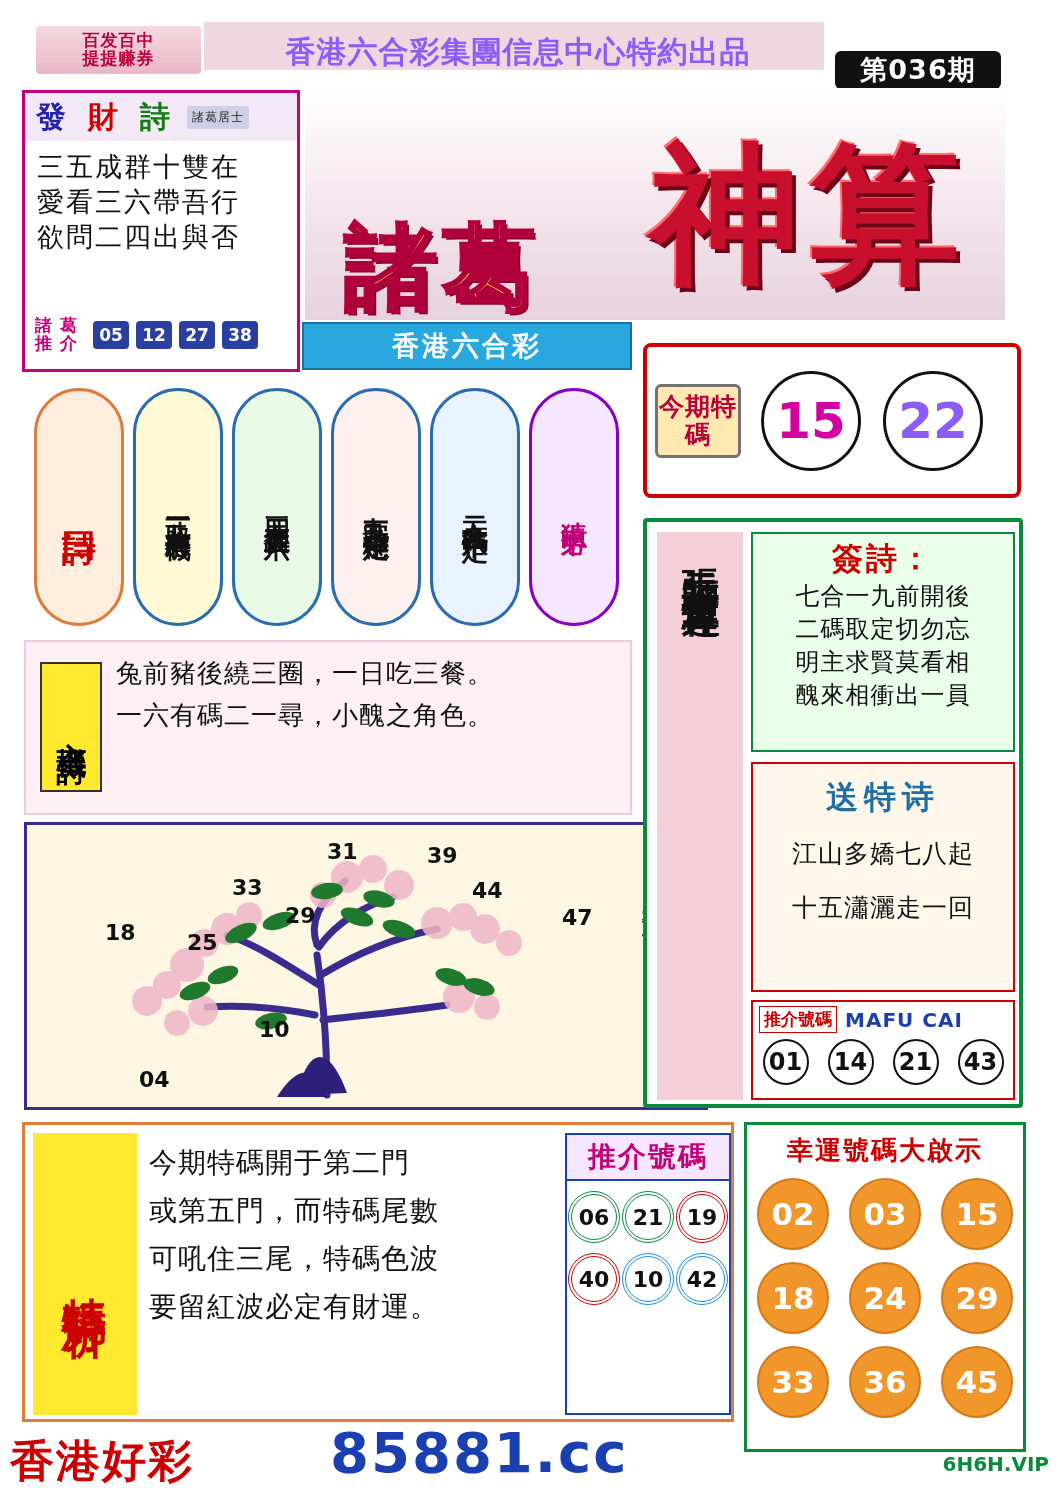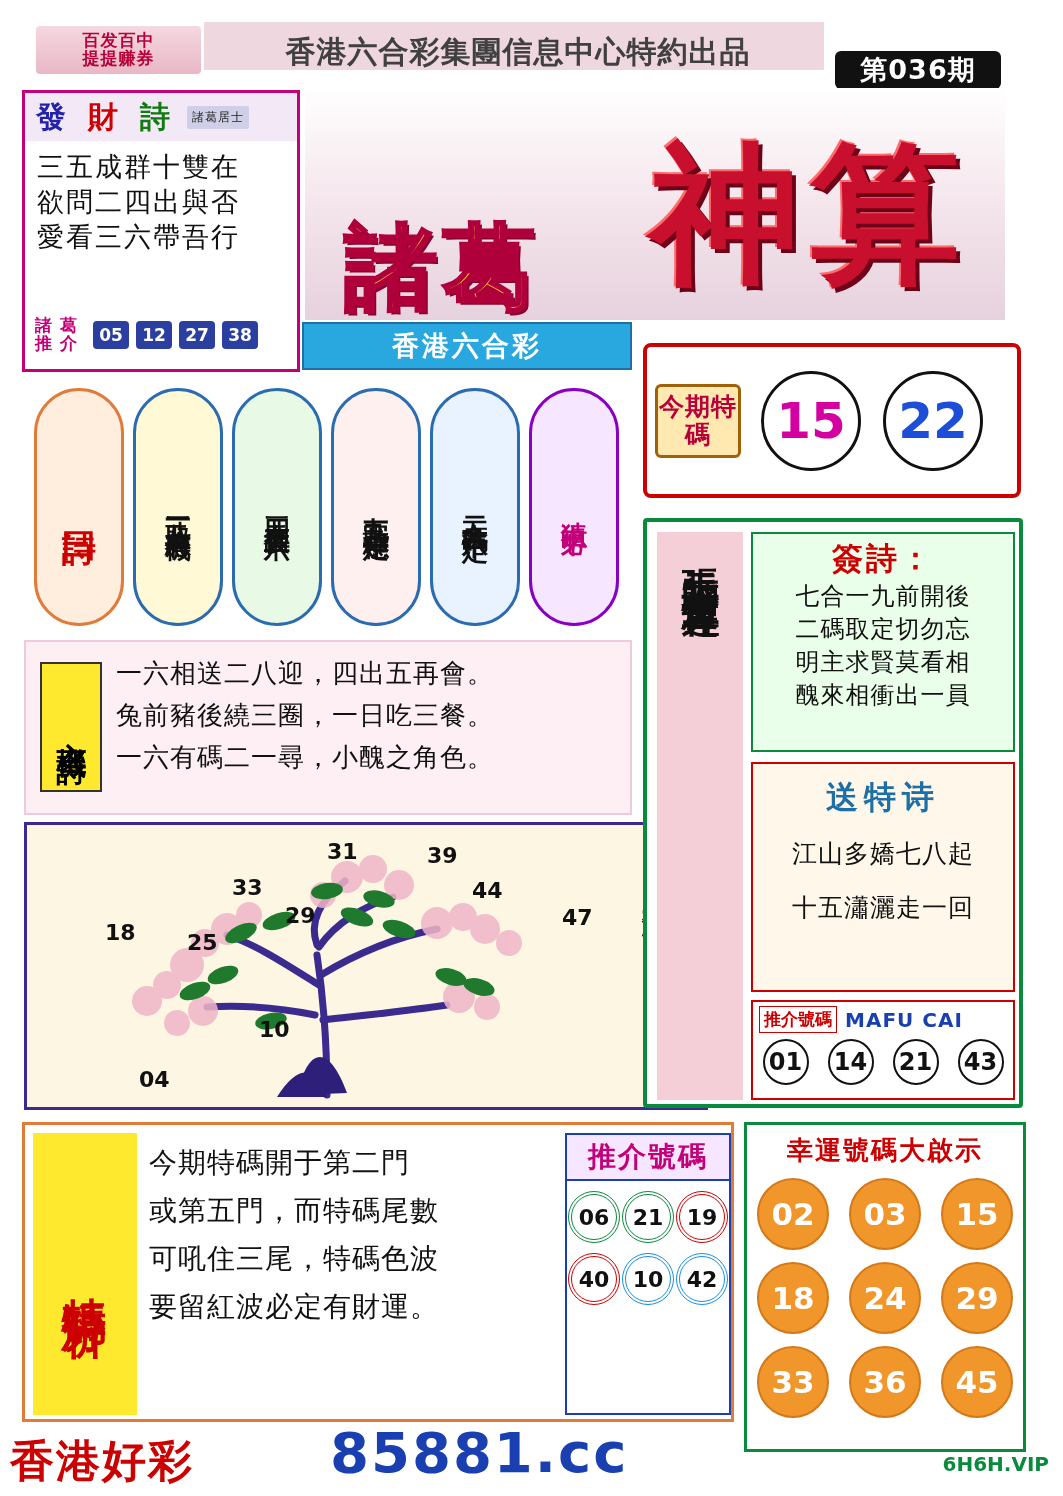--- a/index.html
+++ b/index.html
@@ -23,21 +23,21 @@
     color:#b8003a; font-weight:bold; font-size:17px; line-height:1.05;
     letter-spacing:1px;
   }
   .hdr-logo span { display:block; }
   .hdr-band {
     position:absolute; left:196px; top:22px; width:620px; height:48px;
     background:#efd7e0;
   }
   .hdr-title {
     position:absolute; left:210px; top:32px; width:600px;
-    text-align:center; font-size:30px; font-weight:bold; color:#404040;
+    text-align:center; font-size:30px; font-weight:bold; color:#8b5cf6;
     letter-spacing:1px;
     font-family:"DejaVu Sans","Liberation Sans",sans-serif;
   }
   .hdr-issue {
     position:absolute; left:827px; top:33px; width:166px; height:38px;
     background:#111; color:#fff; border-radius:6px;
     font-size:27px; font-weight:bold; text-align:center; line-height:38px;
     letter-spacing:1px;
     margin-top:18px;
   }
@@ -105,33 +105,33 @@
   }
 
   
   .sp-box {
     position:absolute; left:643px; top:343px; width:378px; height:155px;
     border:4px solid #c00; border-radius:8px; background:#fff;
     display:flex; align-items:center;
   }
   .sp-label {
     width:86px; margin-left:8px;
-    border:3px solid #a16207; border-radius:6px;
+    border:3px solid #737373; border-radius:6px;
     background:#ffe9b0; color:#b8003a; font-weight:bold;
     font-size:25px; text-align:center; line-height:1.12; padding:6px 0;
     letter-spacing:1px;
   }
   .sp-ball {
     width:100px; height:100px; border-radius:50%;
     border:3px solid #111; margin-left:20px;
     display:flex; align-items:center; justify-content:center;
     font-size:50px; font-weight:bold; background:#fff;
   }
   .sp-ball.b1 { color:#d400a0; }
-  .sp-ball.b2 { color:#1d4ed8; margin-left:22px; }
+  .sp-ball.b2 { color:#8b5cf6; margin-left:22px; }
 
   
   .caps {
     position:absolute; left:34px; top:388px; width:590px; height:240px;
     display:flex; gap:9px;
   }
   .cap {
     width:90px; height:238px; border-radius:46px; border:3px solid #2b6cb0;
     display:flex; align-items:center; justify-content:center;
     padding:12px 4px;
@@ -319,22 +319,22 @@
 
   <div class="poem-box">
     <div class="poem-head">
       <div class="ch">發</div>
       <div class="ch r">財</div>
       <div class="ch g">詩</div>
       <div class="poem-stamp">諸葛居士</div>
     </div>
     <div class="poem-lines">
       <div>三五成群十雙在</div>
+      <div>愛看三六帶吾行</div>
       <div>欲問二四出與否</div>
-      <div>愛看三六帶吾行</div>
     </div>
     <div class="poem-rec">
       <div class="lbl">
         <div>諸 葛</div>
         <div>推 介</div>
       </div>
       <div class="nums">
         <span>05</span>
         <span>12</span>
         <span>27</span>
@@ -370,21 +370,20 @@
     <div class="cap c5">
         <span>猜中必中</span>
       </div>
   </div>
 
   <div class="xj">
     <div class="xj-tag">
       <span>玄機詩</span>
     </div>
     <div class="xj-lines">
-      <div>一六相送二八迎，四出五再會。</div>
       <div>兔前豬後繞三圈，一日吃三餐。</div>
       <div>一六有碼二一尋，小醜之角色。</div>
     </div>
   </div>
 
   <div class="tree">
     <svg width="608" height="288" viewBox="0 0 608 288" style="position:absolute;left:0;top:0;">
       <g fill="none" stroke="#3b2b8f" stroke-width="7" stroke-linecap="round">
         <path d="M300 270 C300 210 296 170 290 130"></path>
         <path d="M292 160 C260 140 230 120 200 110"></path>

